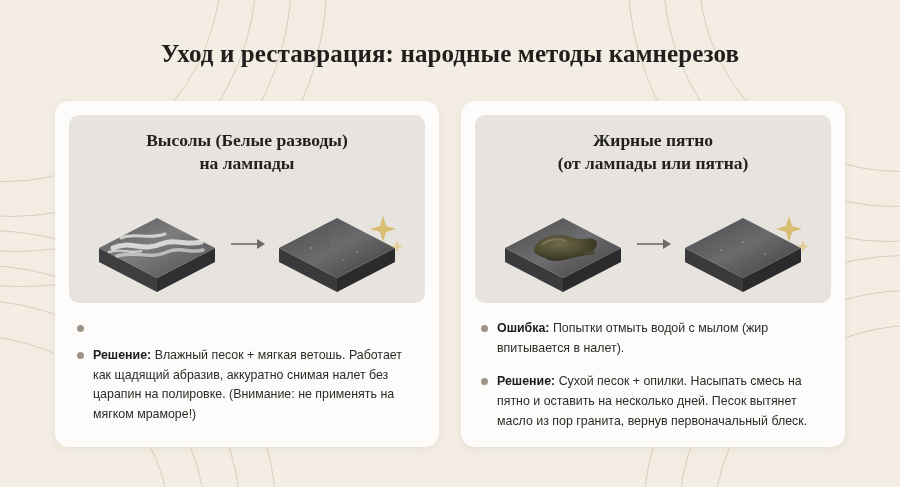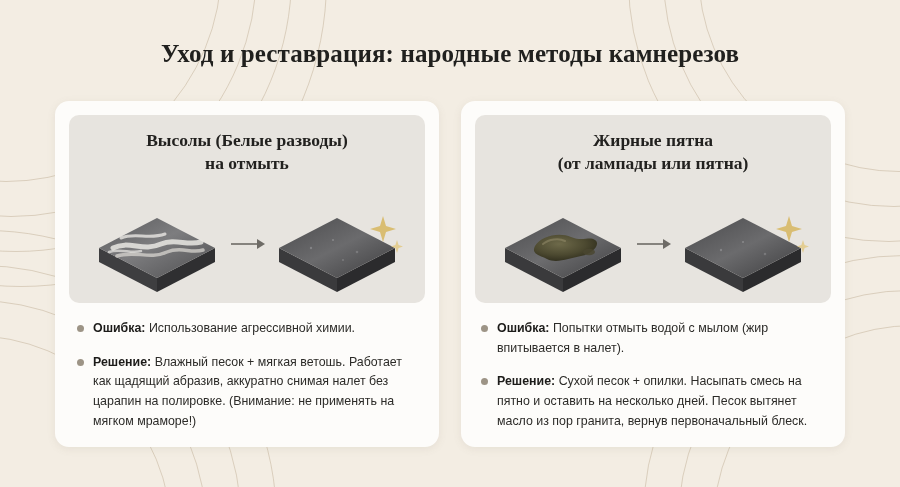--- a/index.html
+++ b/index.html
@@ -148,21 +148,21 @@
   <div class="bg-arc arc-br-3"></div>
 </div>
 
 <div class="title">Уход и реставрация: народные методы камнерезов</div>
 
 <div class="cards">
 
   <div class="card left">
     <div class="card-head">
       <div>Высолы (Белые разводы)</div>
-      <div>на отмыть</div>
+      <div>на лампады</div>
     </div>
     <div class="card-illu">
       <svg class="illu-svg" width="132" height="96" viewBox="0 0 132 96">
         <defs>
           <linearGradient id="topGrad1" x1="0" y1="0" x2="1" y2="1">
             <stop offset="0" stop-color="#5a5a5c"></stop>
             <stop offset="0.45" stop-color="#7d7d7f"></stop>
             <stop offset="1" stop-color="#4e4e50"></stop>
           </linearGradient>
         </defs>
@@ -198,36 +198,33 @@
         <circle cx="86" cy="56" r="1.3" fill="#949496" opacity="0.5"></circle>
         <circle cx="72" cy="64" r="0.9" fill="#a0a0a2" opacity="0.5"></circle>
 
         <path d="M112,20 L115,30 L125,33 L115,36 L112,46 L109,36 L99,33 L109,30 Z" fill="#d9bd72"></path>
         <path d="M126,44 L127.6,49 L132,50.5 L127.6,52 L126,57 L124.4,52 L120,50.5 L124.4,49 Z" fill="#e3cd92"></path>
       </svg>
     </div>
     <div class="bullets">
       <div class="bullet">
         <span class="dot"></span>
-        <div class="btext">
-          <span class="blabel">Ошибка:</span><span> Использование агрессивной химии.</span>
-        </div>
       </div>
       <div class="bullet">
         <span class="dot"></span>
         <div class="btext">
           <span class="blabel">Решение:</span><span> Влажный песок + мягкая ветошь. Работает как щадящий абразив, аккуратно снимая налет без царапин на полировке. (Внимание: не применять на мягком мраморе!)</span>
         </div>
       </div>
     </div>
   </div>
 
   <div class="card right">
     <div class="card-head">
-      <div>Жирные пятна</div>
+      <div>Жирные пятно</div>
       <div>(от лампады или пятна)</div>
     </div>
     <div class="card-illu">
       <svg class="illu-svg" width="132" height="96" viewBox="0 0 132 96">
         <defs>
           <linearGradient id="topGrad3" x1="0" y1="0" x2="1" y2="1">
             <stop offset="0" stop-color="#4c4c4e"></stop>
             <stop offset="0.5" stop-color="#6d6d6f"></stop>
             <stop offset="1" stop-color="#3e3e40"></stop>
           </linearGradient>

